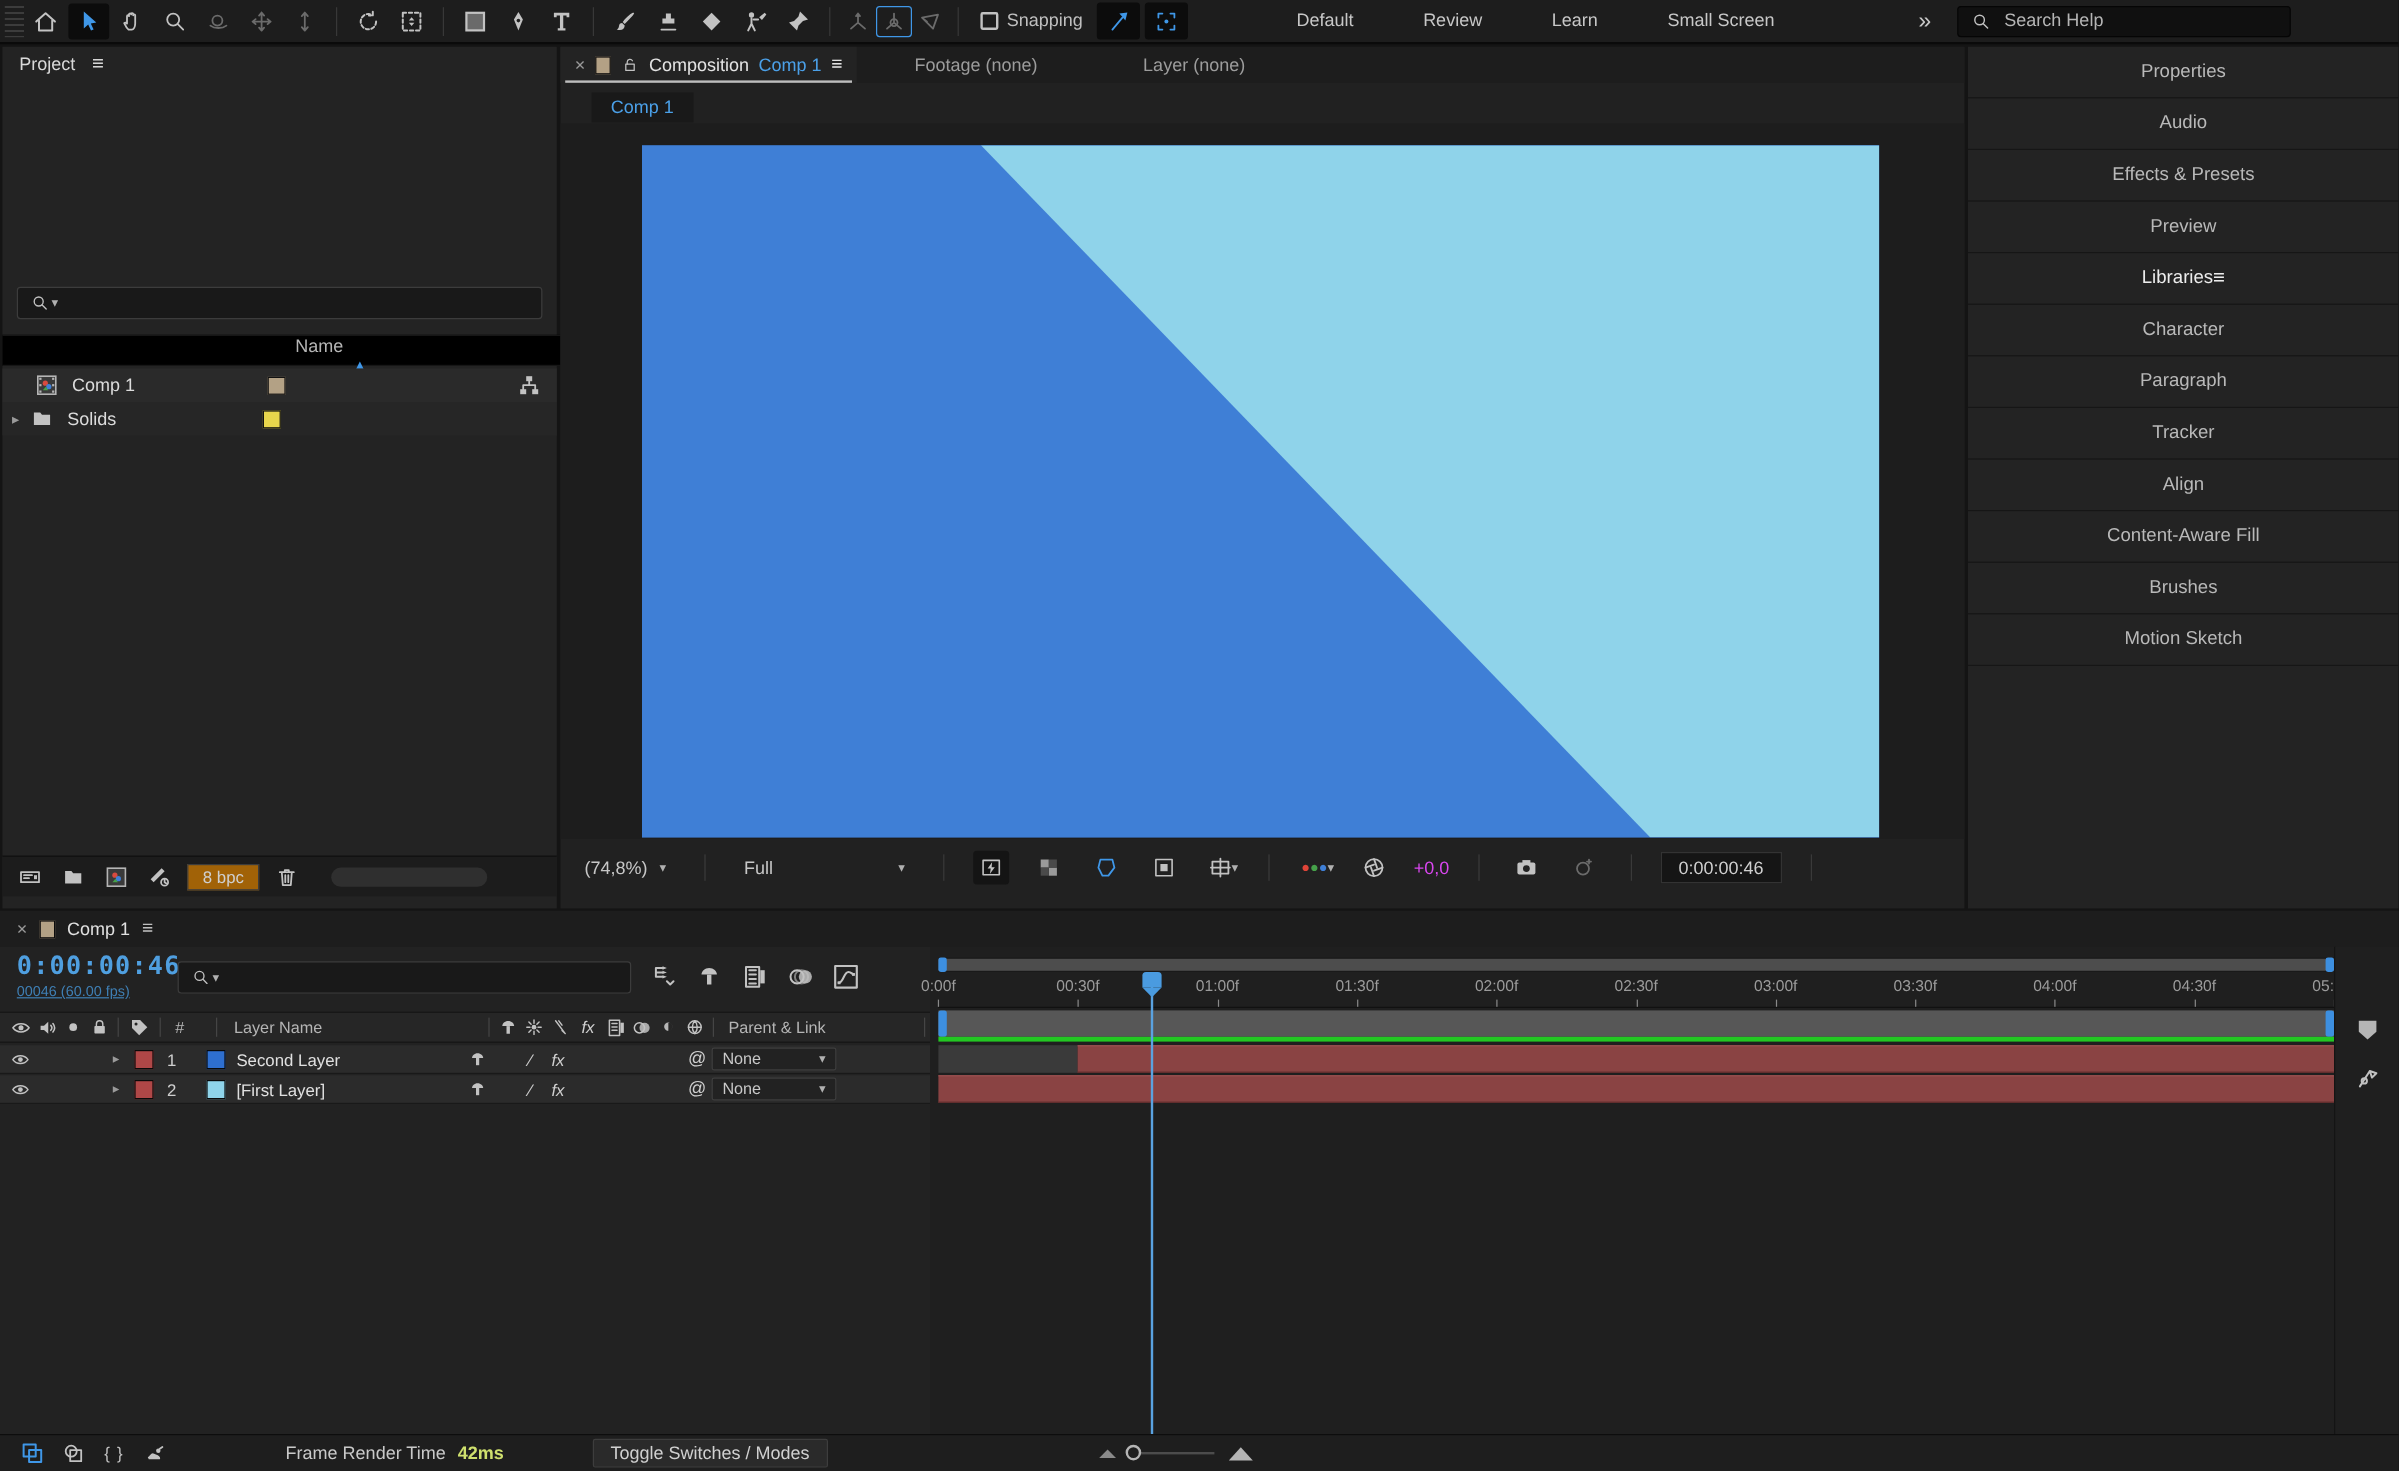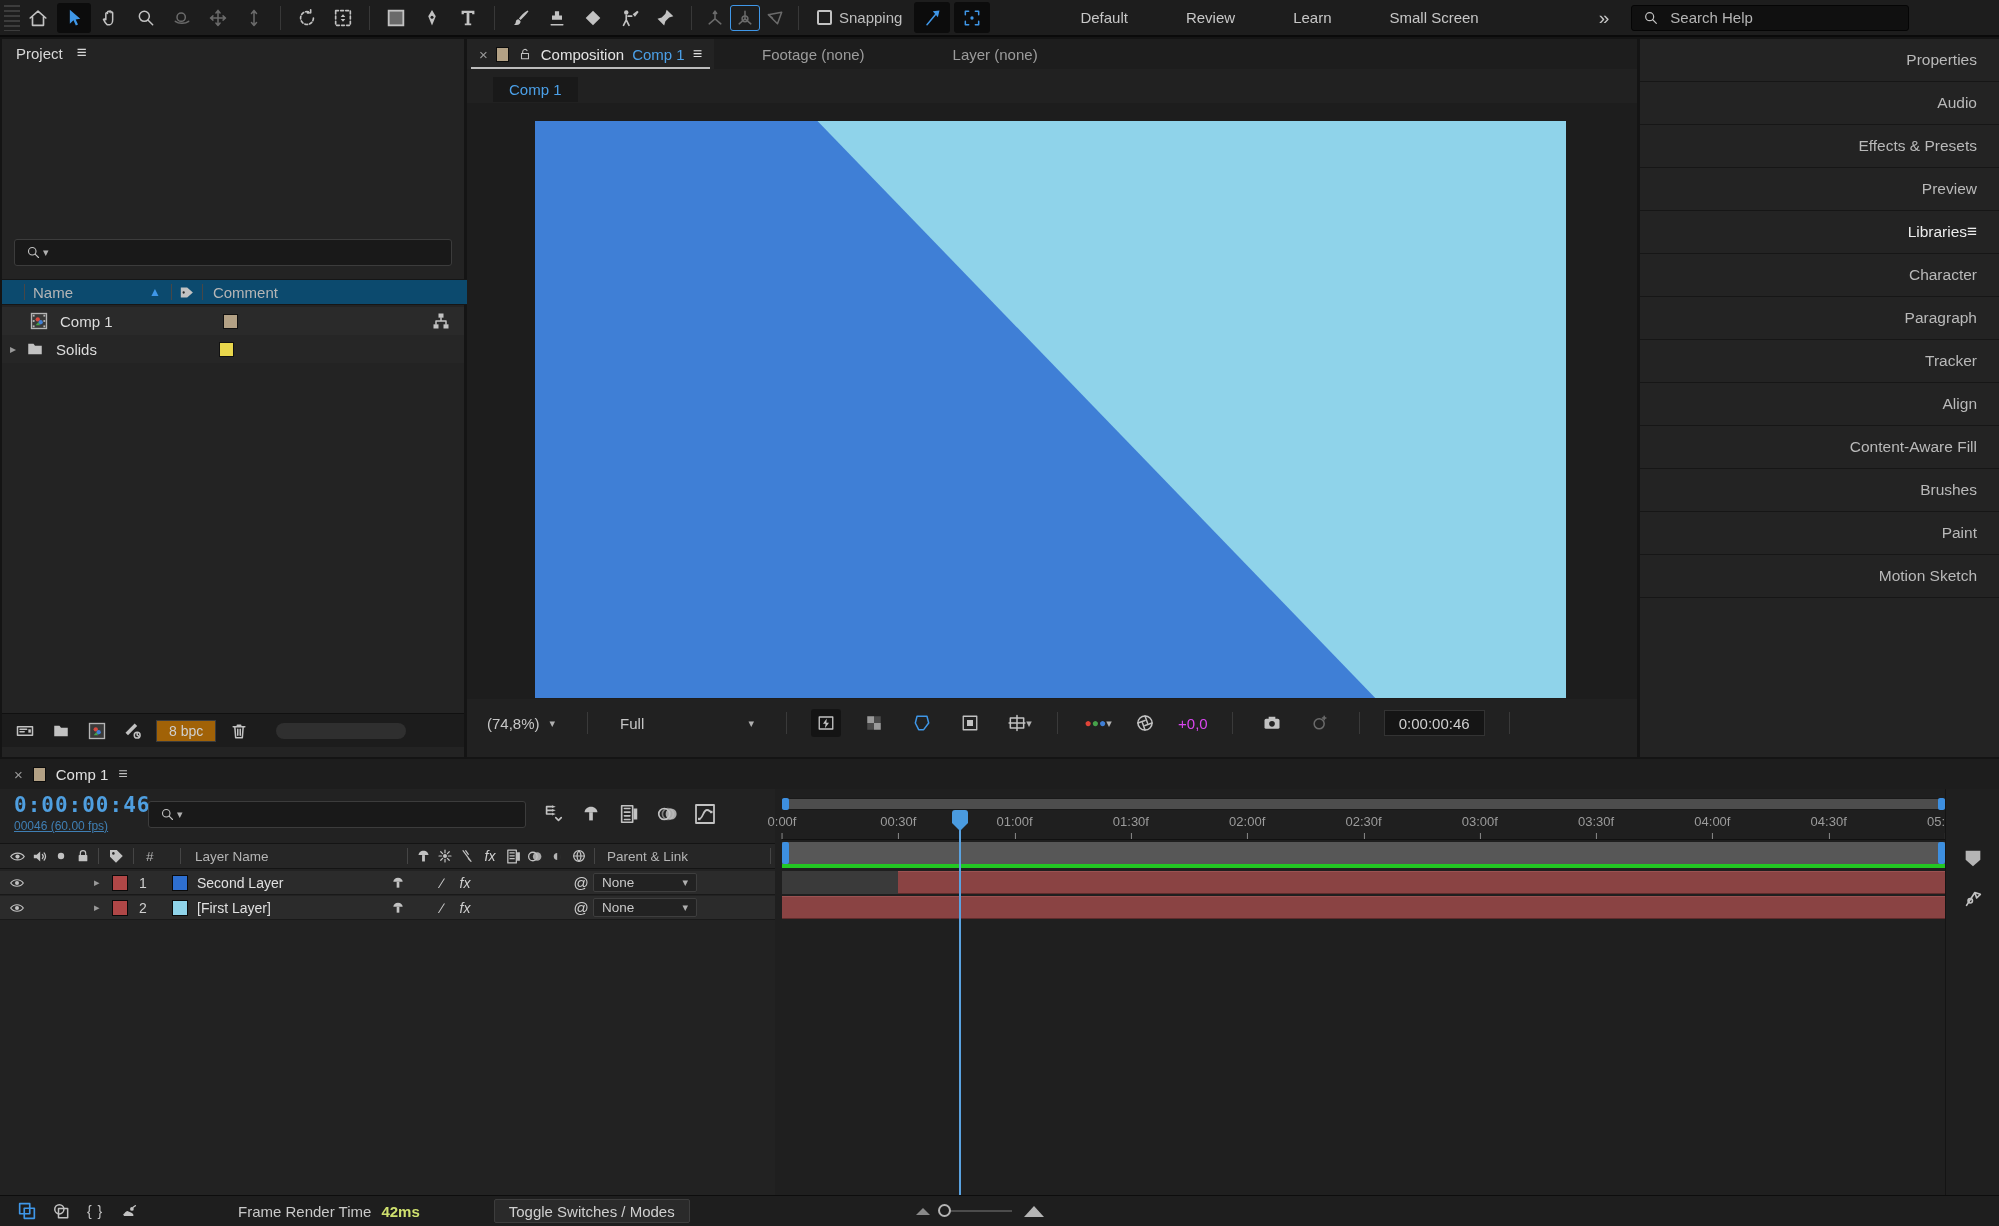--- a/index.html
+++ b/index.html
@@ -31,21 +31,21 @@
   .bluebox { width:36px; height:31px; background:#0c0c0c; border-radius:3px; display:flex; align-items:center; justify-content:center; margin:0 2px; }
   #workspaces { display:flex; align-items:center; gap:58px; margin-left:88px; color:#c7c7c7; }
   #workspaces .ws { white-space:nowrap; }
   #ws-overflow { margin-left:120px; font-size:19px; color:#c7c7c7; }
   #help-search { margin-left:22px; width:278px; height:26px; background:#101010; border:1px solid #050505; border-radius:3px; display:flex; align-items:center; gap:10px; padding:0 10px; color:#b5b5b5; }
 
   
   #project { left:2px; top:39px; width:462px; height:718px; }
   .panel-head { height:28px; display:flex; align-items:center; gap:14px; padding:0 14px; color:#d6d6d6; }
   #proj-search { position:absolute; left:12px; top:200px; width:438px; height:27px; background:#191919; border:1px solid #3c3c3c; border-radius:3px; display:flex; align-items:center; padding:0 8px; }
-  #proj-cols { position:absolute; left:0; top:240px; width:520px; height:26px; background:#0c4a6e; border-top:1px solid #161616; border-bottom:1px solid #161616; display:flex; align-items:center; color:#b5b5b5; }
+  #proj-cols { position:absolute; left:0; top:240px; width:520px; height:26px; background:#000000; border-top:1px solid #161616; border-bottom:1px solid #161616; display:flex; align-items:center; color:#b5b5b5;flex-direction:column; }
   #proj-cols .cdiv { width:1px; height:16px; background:#474747; }
   .proj-row { position:absolute; left:0; width:462px; height:28px; display:flex; align-items:center; background:#2a2a2a; }
   .proj-row.alt { background:#262626; }
   .swatch { width:15px; height:15px; border:1px solid #111; flex:none; }
   #proj-footer { position:absolute; left:0; top:674px; width:462px; height:34px; background:#1c1c1c; border-top:1px solid #101010; display:flex; align-items:center; gap:10px; padding:0 10px; }
   #bpc-box { height:22px; padding:0 12px; background:#a16207; border:1px solid #3c3c3c; display:flex; align-items:center; color:#cfcfcf; font-size:14px; }
   #proj-scrollpill { width:130px; height:16px; border-radius:8px; background:#2f2f2f; margin-left:14px; }
 
   
   #viewer { left:467px; top:39px; width:1170px; height:718px; background:#212121; }
@@ -63,21 +63,21 @@
   .dropdown { display:flex; align-items:center; gap:10px; padding:0 8px; height:26px; color:#c7c7c7; }
   .caret { font-size:11px; color:#b0b0b0; }
   .vbtn { width:30px; height:28px; display:flex; align-items:center; justify-content:center; border-radius:3px; }
   .vbtn.boxed { background:#141414; }
   .rgbdots { display:flex; width:26px; flex-wrap:wrap; justify-content:center; line-height:8px; font-size:12px; }
   #exposure-val { color:#d946ef; }
   #view-tc { height:26px; padding:0 14px; background:#151515; border:1px solid #333; display:flex; align-items:center; color:#cfcfcf; }
 
   
   #sidebar { left:1640px; top:39px; width:359px; height:718px; background:#232323; }
-  .side-item { height:43px; display:flex; align-items:center; justify-content:flex-end; padding:0 22px; border-bottom:1px solid #161616; color:#b9b9b9; font-size:15.5px; }
+  .side-item { height:43px; display:flex; align-items:center; justify-content:center; padding:0 22px; border-bottom:1px solid #161616; color:#b9b9b9; font-size:15.5px; }
   .side-item.active { color:#ececec; }
 
   
   #timeline { left:0px; top:759px; width:1999px; height:467px; background:#1f1f1f; }
   #tl-tabs { height:30px; background:#1d1d1d; display:flex; align-items:center; gap:10px; padding:0 14px; }
   #tl-left { position:absolute; left:0; top:30px; width:775px; bottom:31px; background:#222; }
   #tl-tc { position:absolute; left:14px; top:4px; }
   #tl-tc .big { font-family:"DejaVu Sans Mono", monospace; font-size:21px; font-weight:bold; color:#4f9fe0; letter-spacing:1px; }
   #tl-tc .sub { font-size:12px; color:#3f7fb4; margin-top:2px;text-decoration:underline; }
   #tl-search { position:absolute; left:148px; top:12px; width:378px; height:27px; background:#191919; border:1px solid #3c3c3c; border-radius:3px; display:flex; align-items:center; padding:0 8px; }
@@ -573,23 +573,20 @@
     <div class="side-item">
         <span>Align</span>
       </div>
     <div class="side-item">
         <span>Content-Aware Fill</span>
       </div>
     <div class="side-item">
         <span>Brushes</span>
       </div>
     <div class="side-item">
-        <span>Paint</span>
-      </div>
-    <div class="side-item">
         <span>Motion Sketch</span>
       </div>
   </div>
 
   <div id="timeline" class="panel">
     <div id="tl-tabs">
       <span style="color:#9a9a9a">×</span>
       <span class="tansq"></span>
       <span style="color:#e0e0e0">Comp 1</span>
       <span style="font-size:16px">≡</span>

